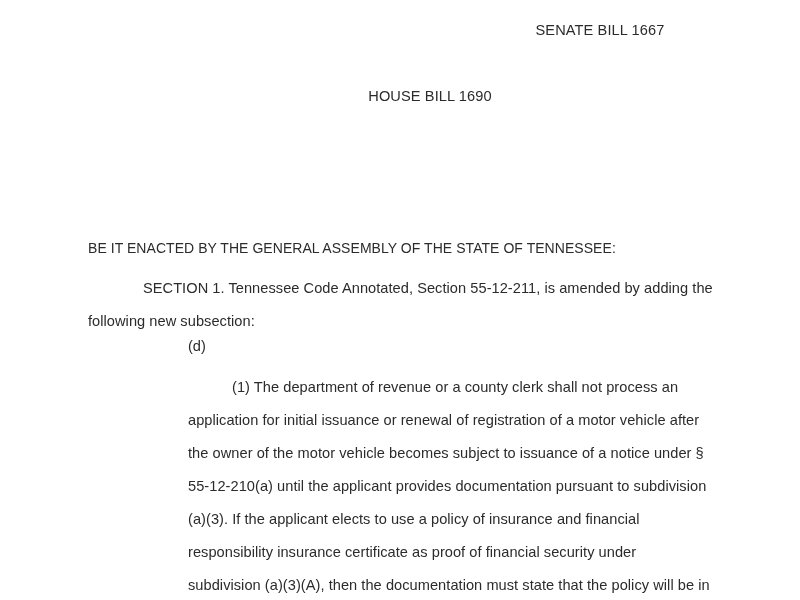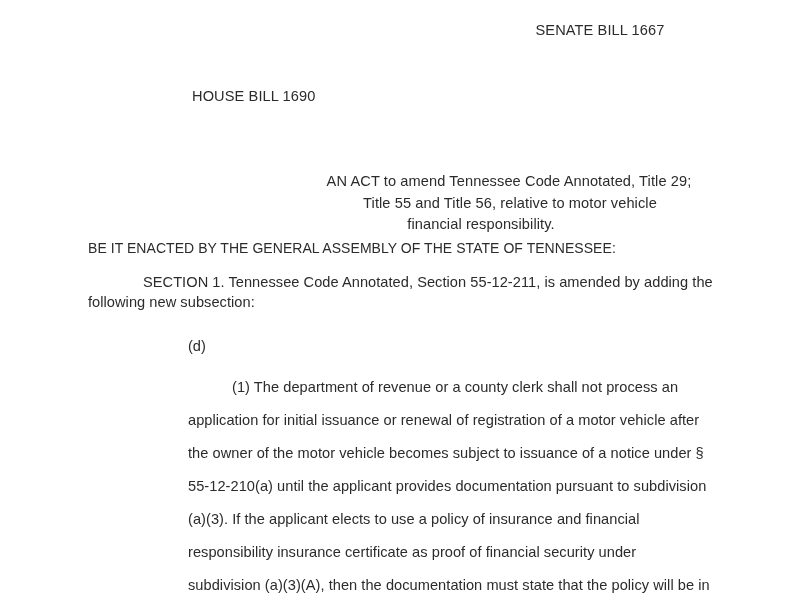--- a/index.html
+++ b/index.html
@@ -35,23 +35,24 @@
     line-height: 21px;
     letter-spacing: 0.1px;
   }
   .senate-block .line {
     white-space: nowrap;
   }
 
   
   .house-block {
     position: absolute;
-    left: 192px;
+    left: 180px;
     top: 88px;
     width: 500px;
+    text-align: center;
     font-size: 14.6px;
     letter-spacing: 0.1px;
   }
   .house-title {
     margin: 0;
     font-weight: normal;
     font-size: 14.6px;
   }
   .house-author {
     margin-top: 21px;
@@ -86,21 +87,21 @@
     white-space: nowrap;
   }
 
   
   .section-body {
     position: absolute;
     left: 88px;
     top: 272px;
     width: 625px;
     font-size: 14.6px;
-    line-height: 20px;
+    line-height: 33px;
     letter-spacing: 0.05px;
   }
   .section-body .para {
     margin: 0;
     text-indent: 55px;
   }
 
   
   .subsection-label {
     position: absolute;
@@ -130,25 +131,20 @@
 <div class="page">
 
   <div class="senate-block">
     <div class="line">SENATE BILL 1667</div>
   </div>
 
   <div class="house-block">
     <div class="house-title">HOUSE BILL 1690</div>
   </div>
 
-  <div class="act-block">
-    <div class="act-line-1">AN ACT to amend Tennessee Code Annotated, Title 29;</div>
-    <div class="act-line-2">Title 55 and Title 56, relative to motor vehicle</div>
-    <div class="act-line-3">financial responsibility.</div>
-  </div>
 
   <div class="enacting-clause">BE IT ENACTED BY THE GENERAL ASSEMBLY OF THE STATE OF TENNESSEE:</div>
 
   <div class="section-body">
     <p class="para">SECTION 1.  Tennessee Code Annotated, Section 55-12-211, is amended by adding the following new subsection:</p>
   </div>
 
   <div class="subsection-label">(d)</div>
 
   <div class="numbered-para">

